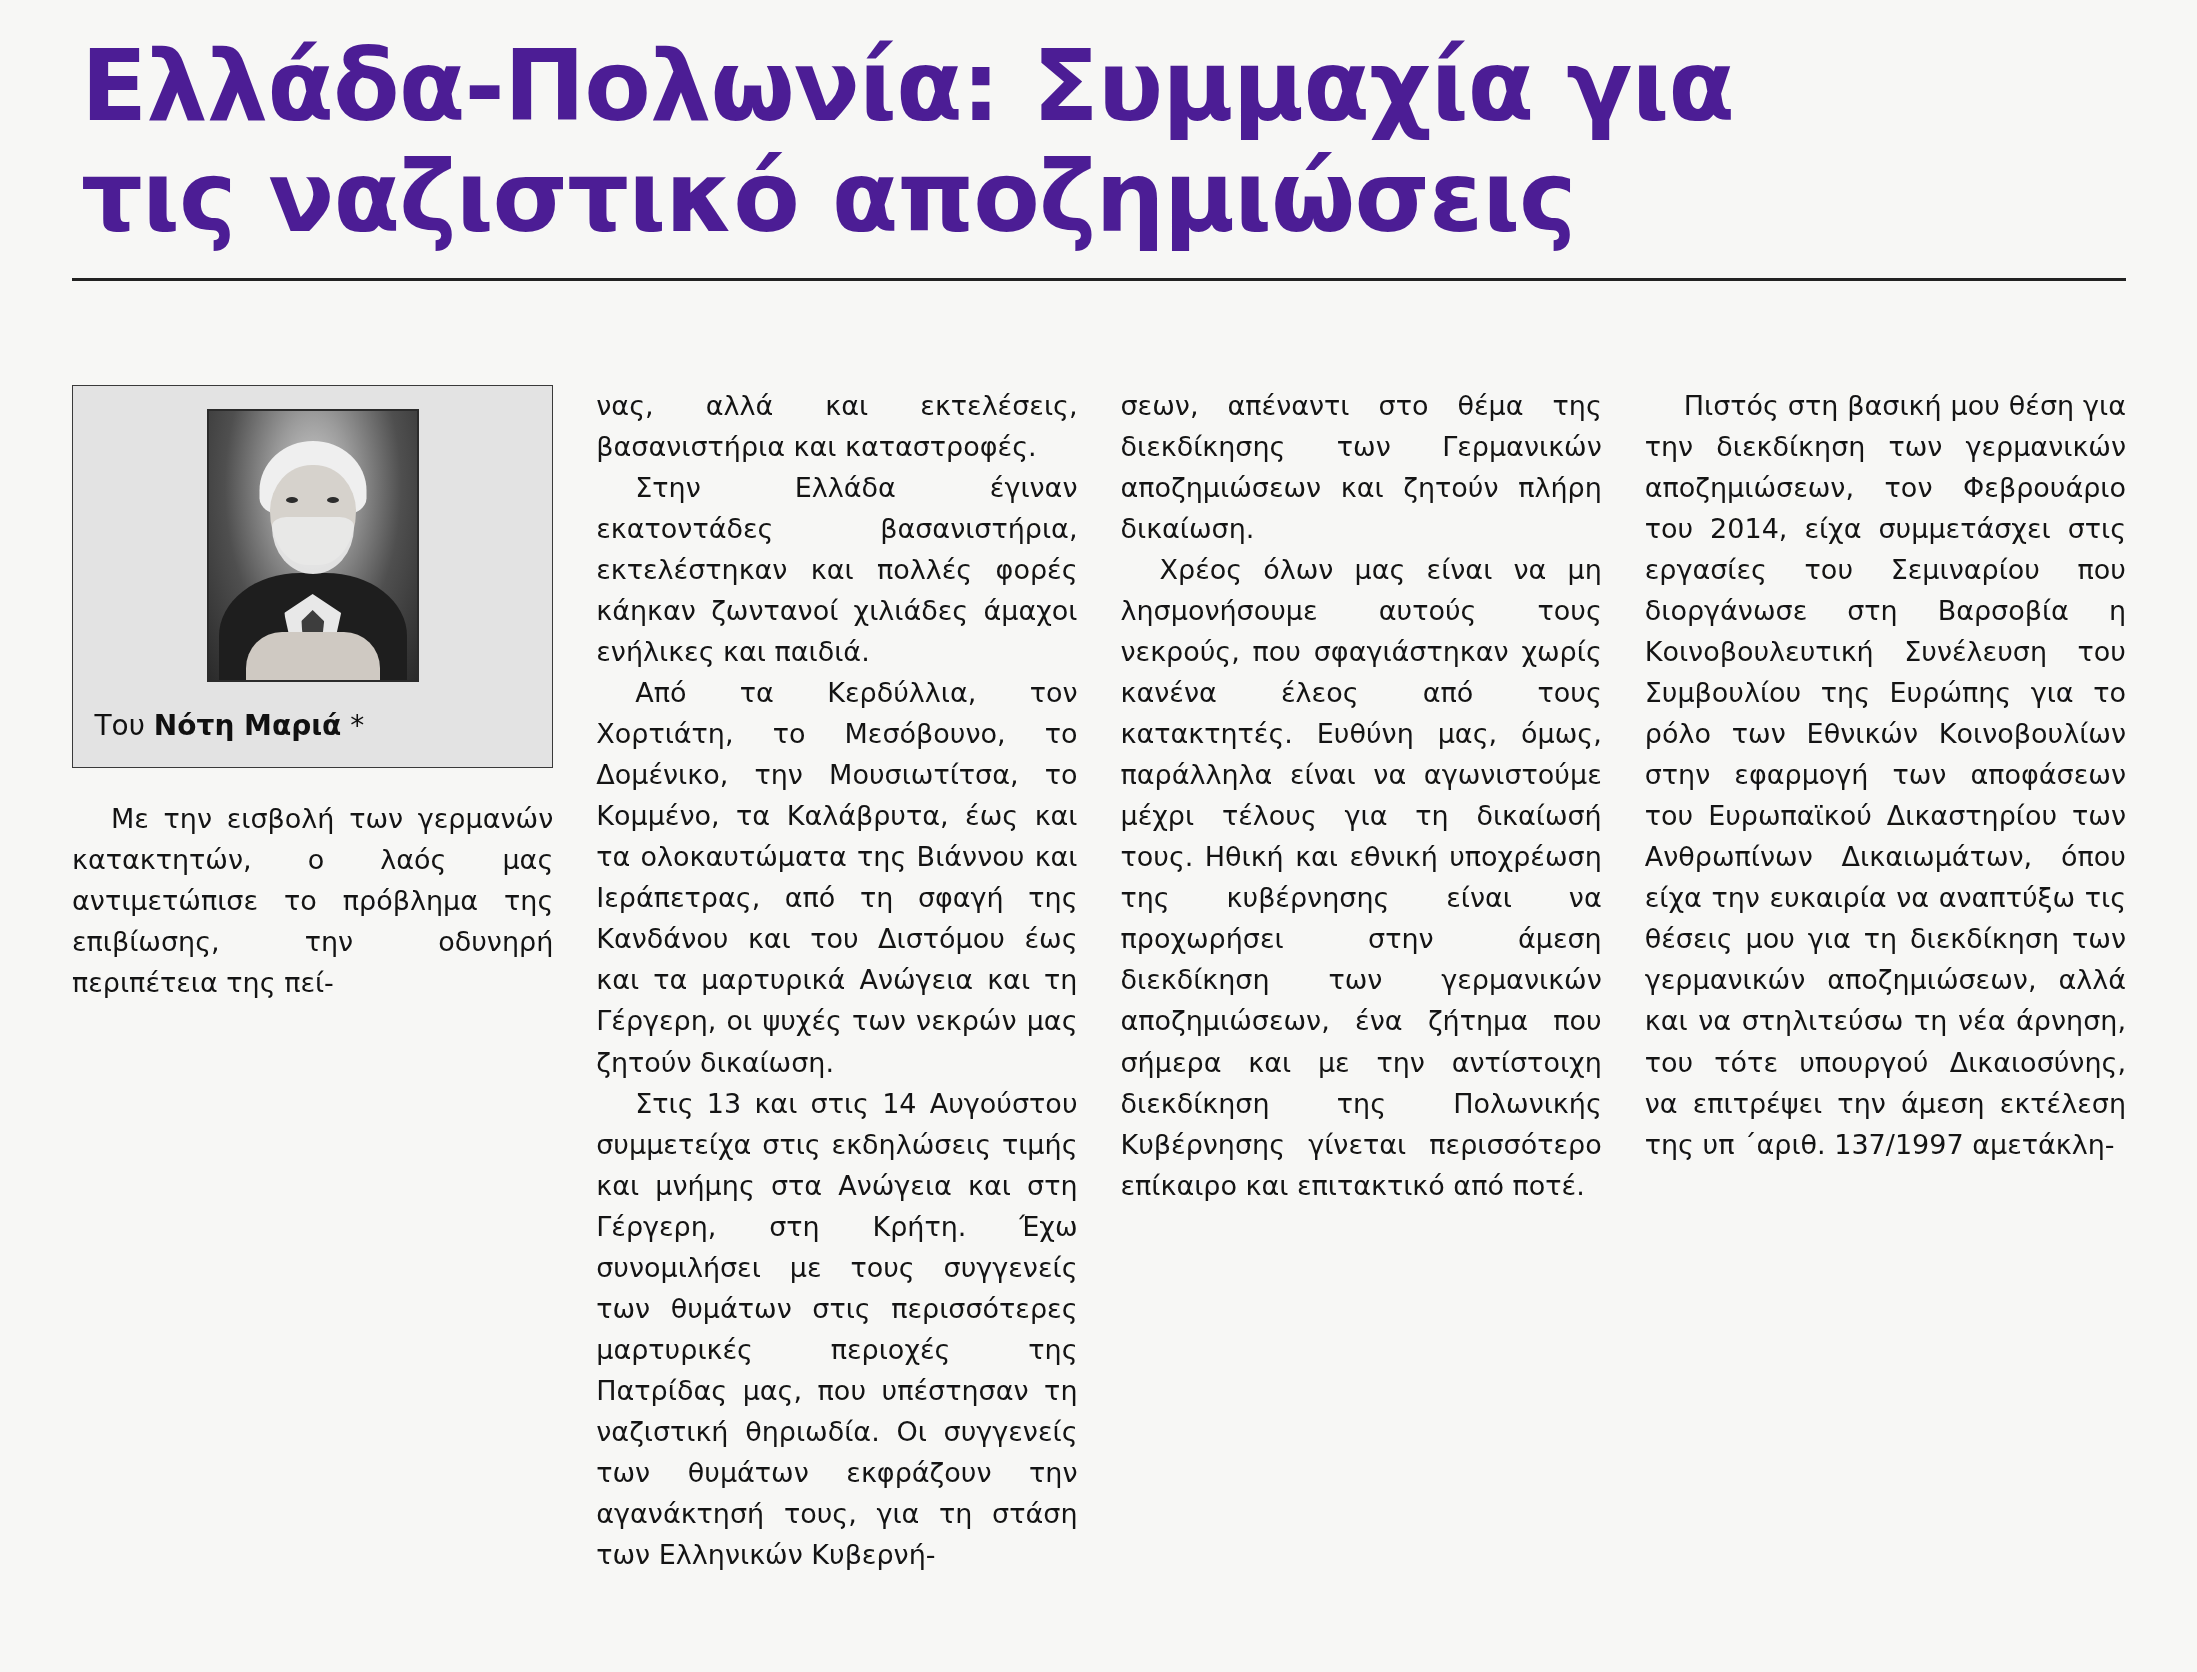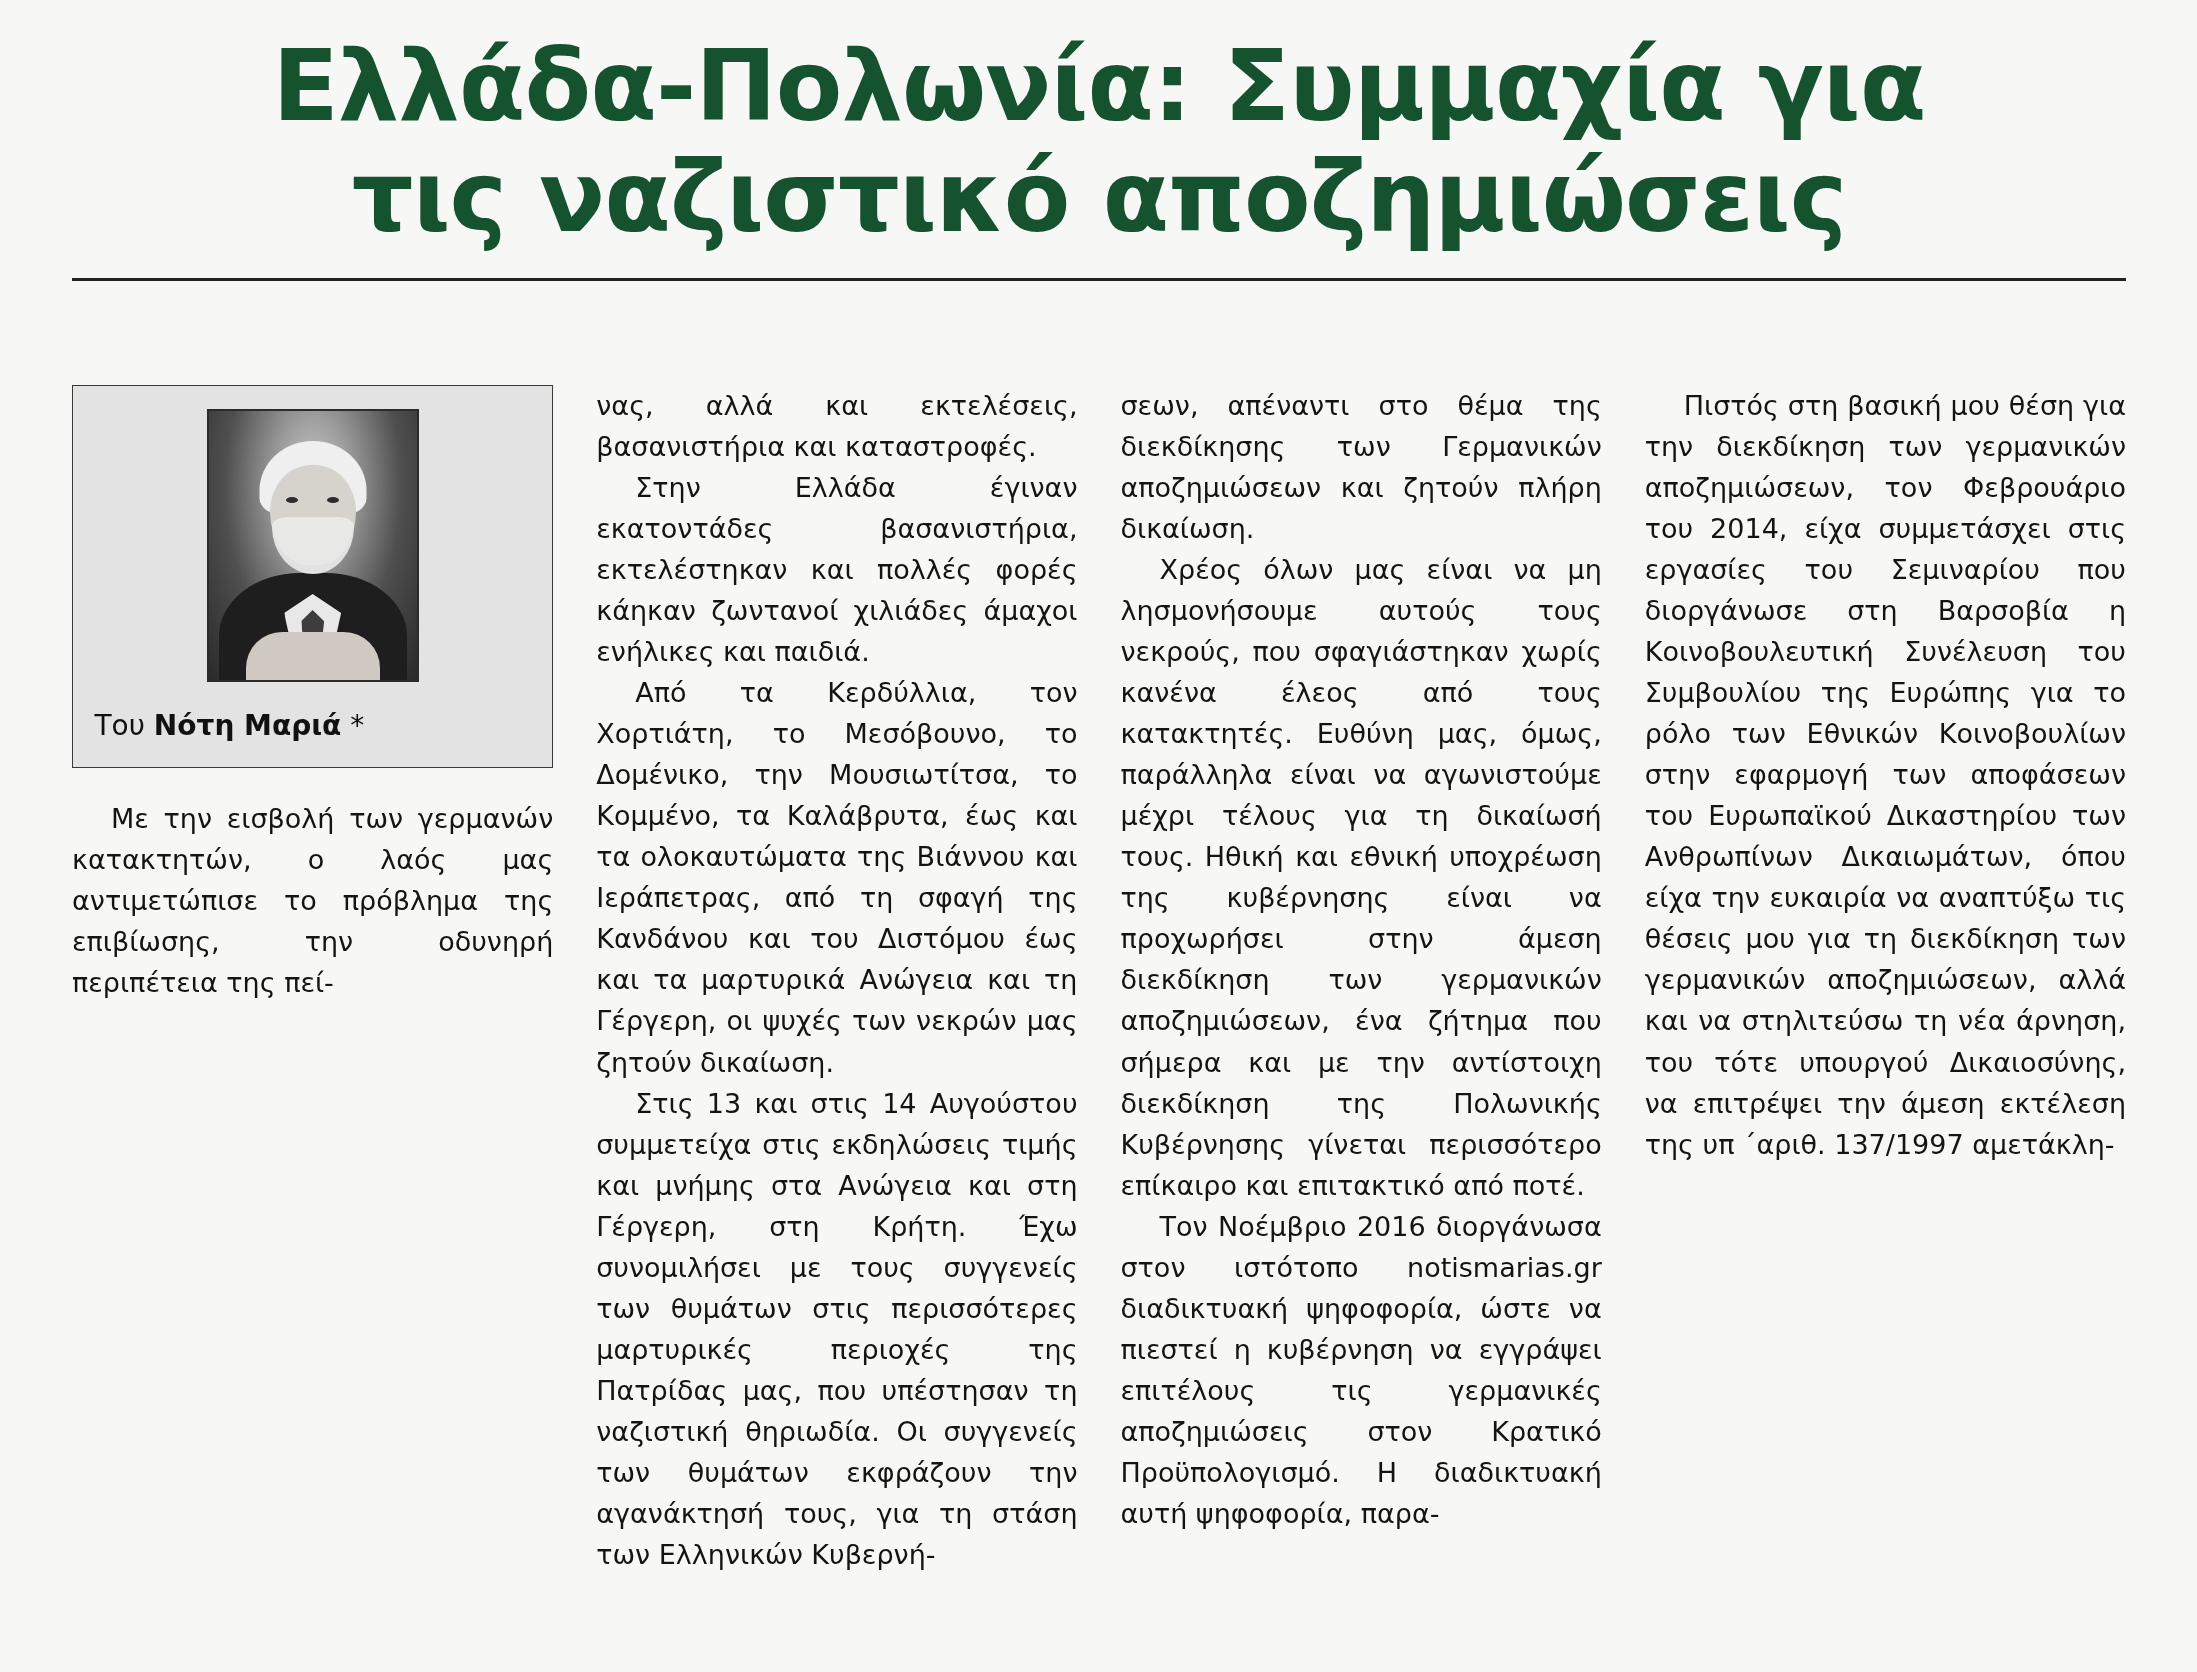--- a/index.html
+++ b/index.html
@@ -16,27 +16,26 @@
     overflow: hidden;
   }
   
   .page {
     position: absolute;
     inset: 0;
     background: #f7f7f5;
     padding: 0;
   }
   .headline {
-    text-align: center;
     font-family: "DejaVu Sans", sans-serif;
     font-weight: bold;
     font-size: 97px;
     line-height: 1.14;
     letter-spacing: -0.9px;
-    color: #14532d;
+    color: #4c1d95;
     padding: 32px 81px 9px 81px;
     box-sizing: border-box;
   }
   .headline .line1 { display: block; }
   .headline .line2 { display: block; }
 
   .rule {
     height: 2.7px;
     background: #222;
     margin: 16px 72px 0 72px;
@@ -201,21 +200,20 @@
     <div class="col">
       <p class="noindent">νας, αλλά και εκτελέσεις, βασανιστήρια και καταστροφές.</p>
       <p>Στην Ελλάδα έγιναν εκατοντάδες βασανιστήρια, εκτελέστηκαν και πολλές φορές κάηκαν ζωντανοί χιλιάδες άμαχοι ενήλικες και παιδιά.</p>
       <p>Από τα Κερδύλλια, τον Χορτιάτη, το Μεσόβουνο, το Δομένικο, την Μουσιωτίτσα, το Κομμένο, τα Καλάβρυτα, έως και τα ολοκαυτώματα της Βιάννου και Ιεράπετρας, από τη σφαγή της Κανδάνου και του Διστόμου έως και τα μαρτυρικά Ανώγεια και τη Γέργερη, οι ψυχές των νεκρών μας ζητούν δικαίωση.</p>
       <p> Στις 13 και στις 14 Αυγούστου συμμετείχα στις εκδηλώσεις τιμής και μνήμης στα Ανώγεια και στη Γέργερη, στη Κρήτη. Έχω συνομιλήσει με τους συγγενείς των θυμάτων στις περισσότερες μαρτυρικές περιοχές της Πατρίδας μας, που υπέστησαν τη ναζιστική θηριωδία. Οι συγγενείς των θυμάτων εκφράζουν την αγανάκτησή τους, για τη στάση των Ελληνικών Κυβερνή-</p>
     </div>
 
     <div class="col">
       <p class="noindent">σεων, απέναντι στο θέμα της διεκδίκησης των Γερμανικών αποζημιώσεων και ζητούν πλήρη δικαίωση.</p>
       <p>Χρέος όλων μας είναι να μη λησμονήσουμε αυτούς τους νεκρούς, που σφαγιάστηκαν χωρίς κανένα έλεος από τους κατακτητές. Ευθύνη μας, όμως, παράλληλα είναι να αγωνιστούμε μέχρι τέλους για τη δικαίωσή τους. Ηθική και εθνική υποχρέωση της κυβέρνησης είναι να προχωρήσει στην άμεση διεκδίκηση των γερμανικών αποζημιώσεων, ένα ζήτημα που σήμερα και με την αντίστοιχη διεκδίκηση της Πολωνικής Κυβέρνησης γίνεται περισσότερο επίκαιρο και επιτακτικό από ποτέ.</p>
-      <p>Τον Νοέμβριο 2016 διοργάνωσα στον ιστότοπο notismarias.gr διαδικτυακή ψηφοφορία, ώστε να πιεστεί η κυβέρνηση να εγγράψει επιτέλους τις γερμανικές αποζημιώσεις στον Κρατικό Προϋπολογισμό. Η διαδικτυακή αυτή ψηφοφορία, παρα-</p>
     </div>
 
     <div class="col">
       <p>Πιστός στη βασική μου θέση για την διεκδίκηση των γερμανικών αποζημιώσεων, τον Φεβρουάριο του 2014, είχα συμμετάσχει στις εργασίες του Σεμιναρίου  που διοργάνωσε  στη Βαρσοβία η Κοινοβουλευτική Συνέλευση του Συμβουλίου της Ευρώπης για το ρόλο των Εθνικών Κοινοβουλίων στην εφαρμογή των αποφάσεων του Ευρωπαϊκού Δικαστηρίου των Ανθρωπίνων Δικαιωμάτων, όπου είχα την ευκαιρία να αναπτύξω τις θέσεις μου για τη διεκδίκηση των γερμανικών αποζημιώσεων, αλλά και να στηλιτεύσω τη νέα άρνηση, του τότε υπουργού Δικαιοσύνης, να επιτρέψει την άμεση εκτέλεση της υπ ΄αριθ. 137/1997 αμετάκλη-</p>
     </div>
 
   </div>
 </div>
 
 

